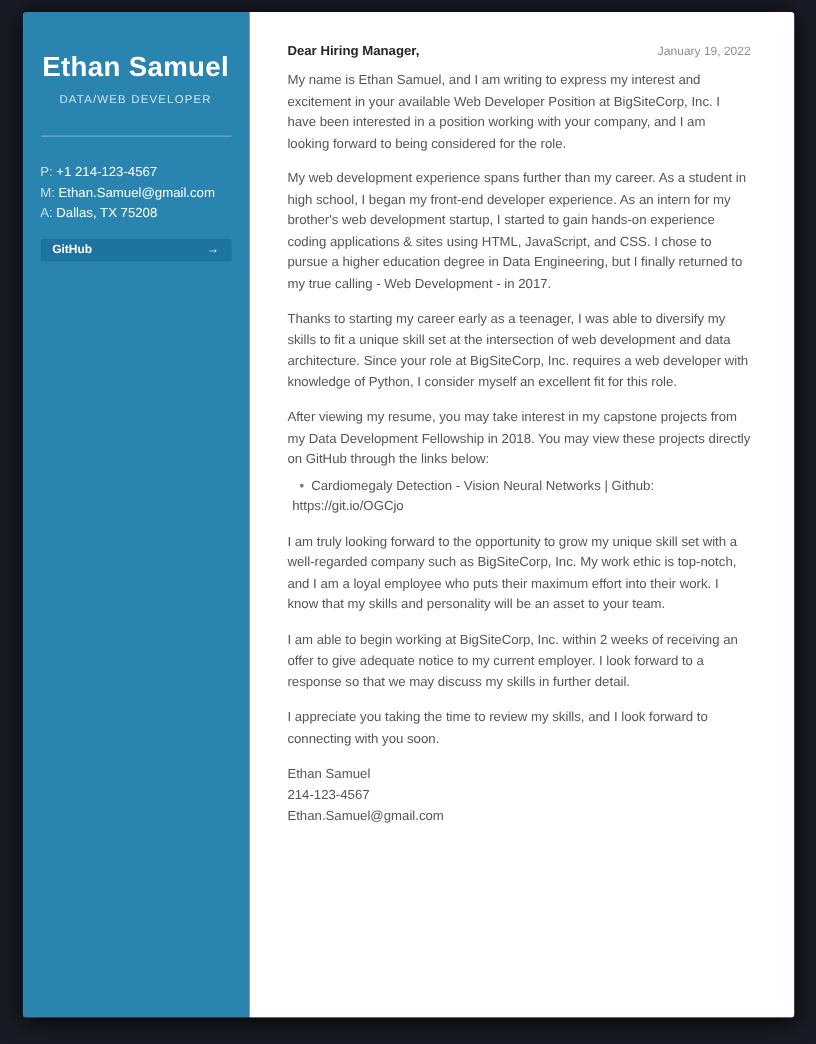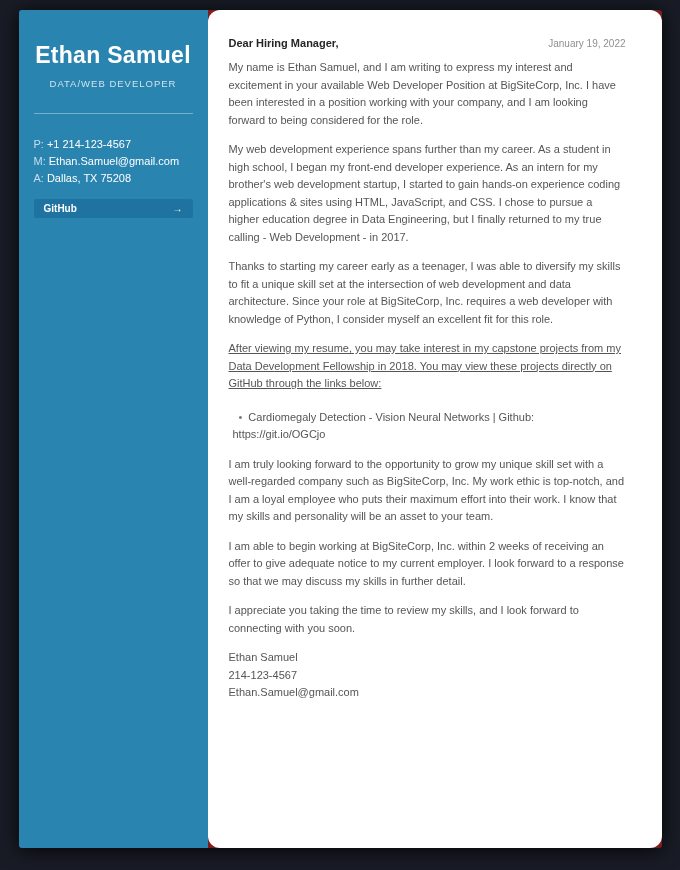--- a/index.html
+++ b/index.html
@@ -66,22 +66,21 @@
     color: #ffffff;
     font-size: 10px;
     font-family: "Liberation Sans", sans-serif;
     cursor: pointer;
     font-weight: bold;
   }
   
   .main {
     flex: 1;
     background: #ffffff;
-    padding: 27px 36px 0 21px;
-    border-radius: 12px;
+    padding: 27px 36px 0 32px;
   }
   .letter-head {
     display: flex;
     justify-content: space-between;
     align-items: baseline;
     margin-bottom: 10px;
   }
   .salutation {
     font-size: 11px;
     font-weight: bold;
@@ -90,21 +89,21 @@
   .letter-date {
     font-size: 10px;
     color: #8f8f8f;
   }
   .para {
     font-size: 11px;
     line-height: 17.5px;
     color: #555555;
     margin-bottom: 12px;
   }
-  .para.tight { margin-bottom: 16px; text-decoration: underline; }
+  .para.tight { margin-bottom: 4px; }
   .project-list {
     list-style: none;
     margin: 0 0 12px 0;
     padding-left: 4px;
   }
   .project-list li {
     font-size: 11px;
     line-height: 17.5px;
     color: #555555;
   }

